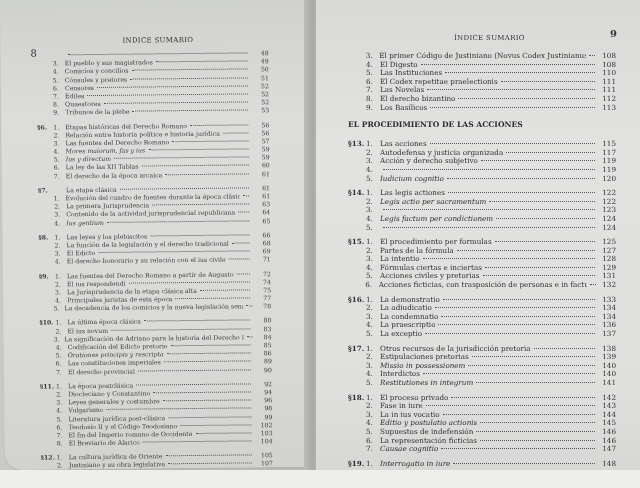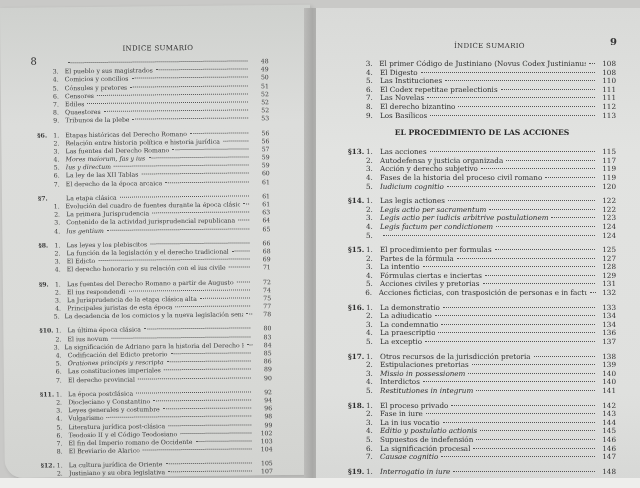--- a/index.html
+++ b/index.html
@@ -2,21 +2,21 @@
 <html><head>
 <meta charset="utf-8">
 <style>
   html, body { margin:0; padding:0; }
   body {
     width:640px; height:488px; overflow:hidden;
     background:#c9c9c7;
     font-family:"DejaVu Serif", "Liberation Serif", serif;
     position:relative;
   }
-  .spread { position:absolute; inset:0;margin-top:8px; }
+  .spread { position:absolute; inset:0; }
   .page-left {
     position:absolute; left:0; top:0; width:310px; height:470px;
     background:linear-gradient(180deg,#cfd1ce 0%,#dcdddb 25%,#dadbd8 70%,#d2d3d0 100%);
     border-bottom-left-radius:18px;
     box-shadow: 2px 2px 4px rgba(0,0,0,0.15);
     transform: rotate(-0.6deg);
     transform-origin: 0 0;
   }
   .gutter {
     position:absolute; left:304px; top:0; width:14px; height:488px;
@@ -49,21 +49,21 @@
   .right .num { width:14px; }
   .title { overflow:hidden; }
   .title.it { font-style:italic; }
   .dots {
     flex:1; border-bottom:1px dotted #555; margin:0 3px; transform:translateY(-2px);
     min-width:6px;
   }
   .pg { width:18px; text-align:right; }
   .gap { height:6px; }
   .section-head {
-    font-weight:bold; font-size:7.6px; text-align:center; color:#2a2a2a;
+    font-weight:bold; font-size:7.6px; text-align:left; color:#2a2a2a;
     height:14px; line-height:14px; margin:6px 0 2px 0;
   }
 </style>
 </head>
 <body>
 
 <div class="spread">
   <div class="page-left left">
     <div class="running-head" style="left:122px; top:38px;">INDICE SUMARIO</div>
     <div class="folio" style="left:30px; top:48px;">8</div>
@@ -474,21 +474,20 @@
         <div class="toc-row">
           <span class="sec"></span>
           <span class="num">3.</span>
           <span class="title">Acción y derecho subjetivo</span>
           <span class="dots"></span>
           <span class="pg">119</span>
         </div>
         <div class="toc-row">
           <span class="sec"></span>
           <span class="num">4.</span>
-          <span class="title">Fases de la historia del proceso civil romano</span>
           <span class="dots"></span>
           <span class="pg">119</span>
         </div>
         <div class="toc-row">
           <span class="sec"></span>
           <span class="num">5.</span>
           <span class="title it">Iudicium cognitio</span>
           <span class="dots"></span>
           <span class="pg">120</span>
         </div>
@@ -503,21 +502,20 @@
         <div class="toc-row">
           <span class="sec"></span>
           <span class="num">2.</span>
           <span class="title it">Legis actio per sacramentum</span>
           <span class="dots"></span>
           <span class="pg">122</span>
         </div>
         <div class="toc-row">
           <span class="sec"></span>
           <span class="num">3.</span>
-          <span class="title it">Legis actio per iudicis arbitrive postulationem</span>
           <span class="dots"></span>
           <span class="pg">123</span>
         </div>
         <div class="toc-row">
           <span class="sec"></span>
           <span class="num">4.</span>
           <span class="title it">Legis factum per condictionem</span>
           <span class="dots"></span>
           <span class="pg">124</span>
         </div>
@@ -674,21 +672,21 @@
         <div class="toc-row">
           <span class="sec"></span>
           <span class="num">5.</span>
           <span class="title">Supuestos de indefensión</span>
           <span class="dots"></span>
           <span class="pg">146</span>
         </div>
         <div class="toc-row">
           <span class="sec"></span>
           <span class="num">6.</span>
-          <span class="title">La significación procesal</span>
+          <span class="title">La representación ficticias</span>
           <span class="dots"></span>
           <span class="pg">146</span>
         </div>
         <div class="toc-row">
           <span class="sec"></span>
           <span class="num">7.</span>
           <span class="title it">Causae cognitio</span>
           <span class="dots"></span>
           <span class="pg">147</span>
         </div>

